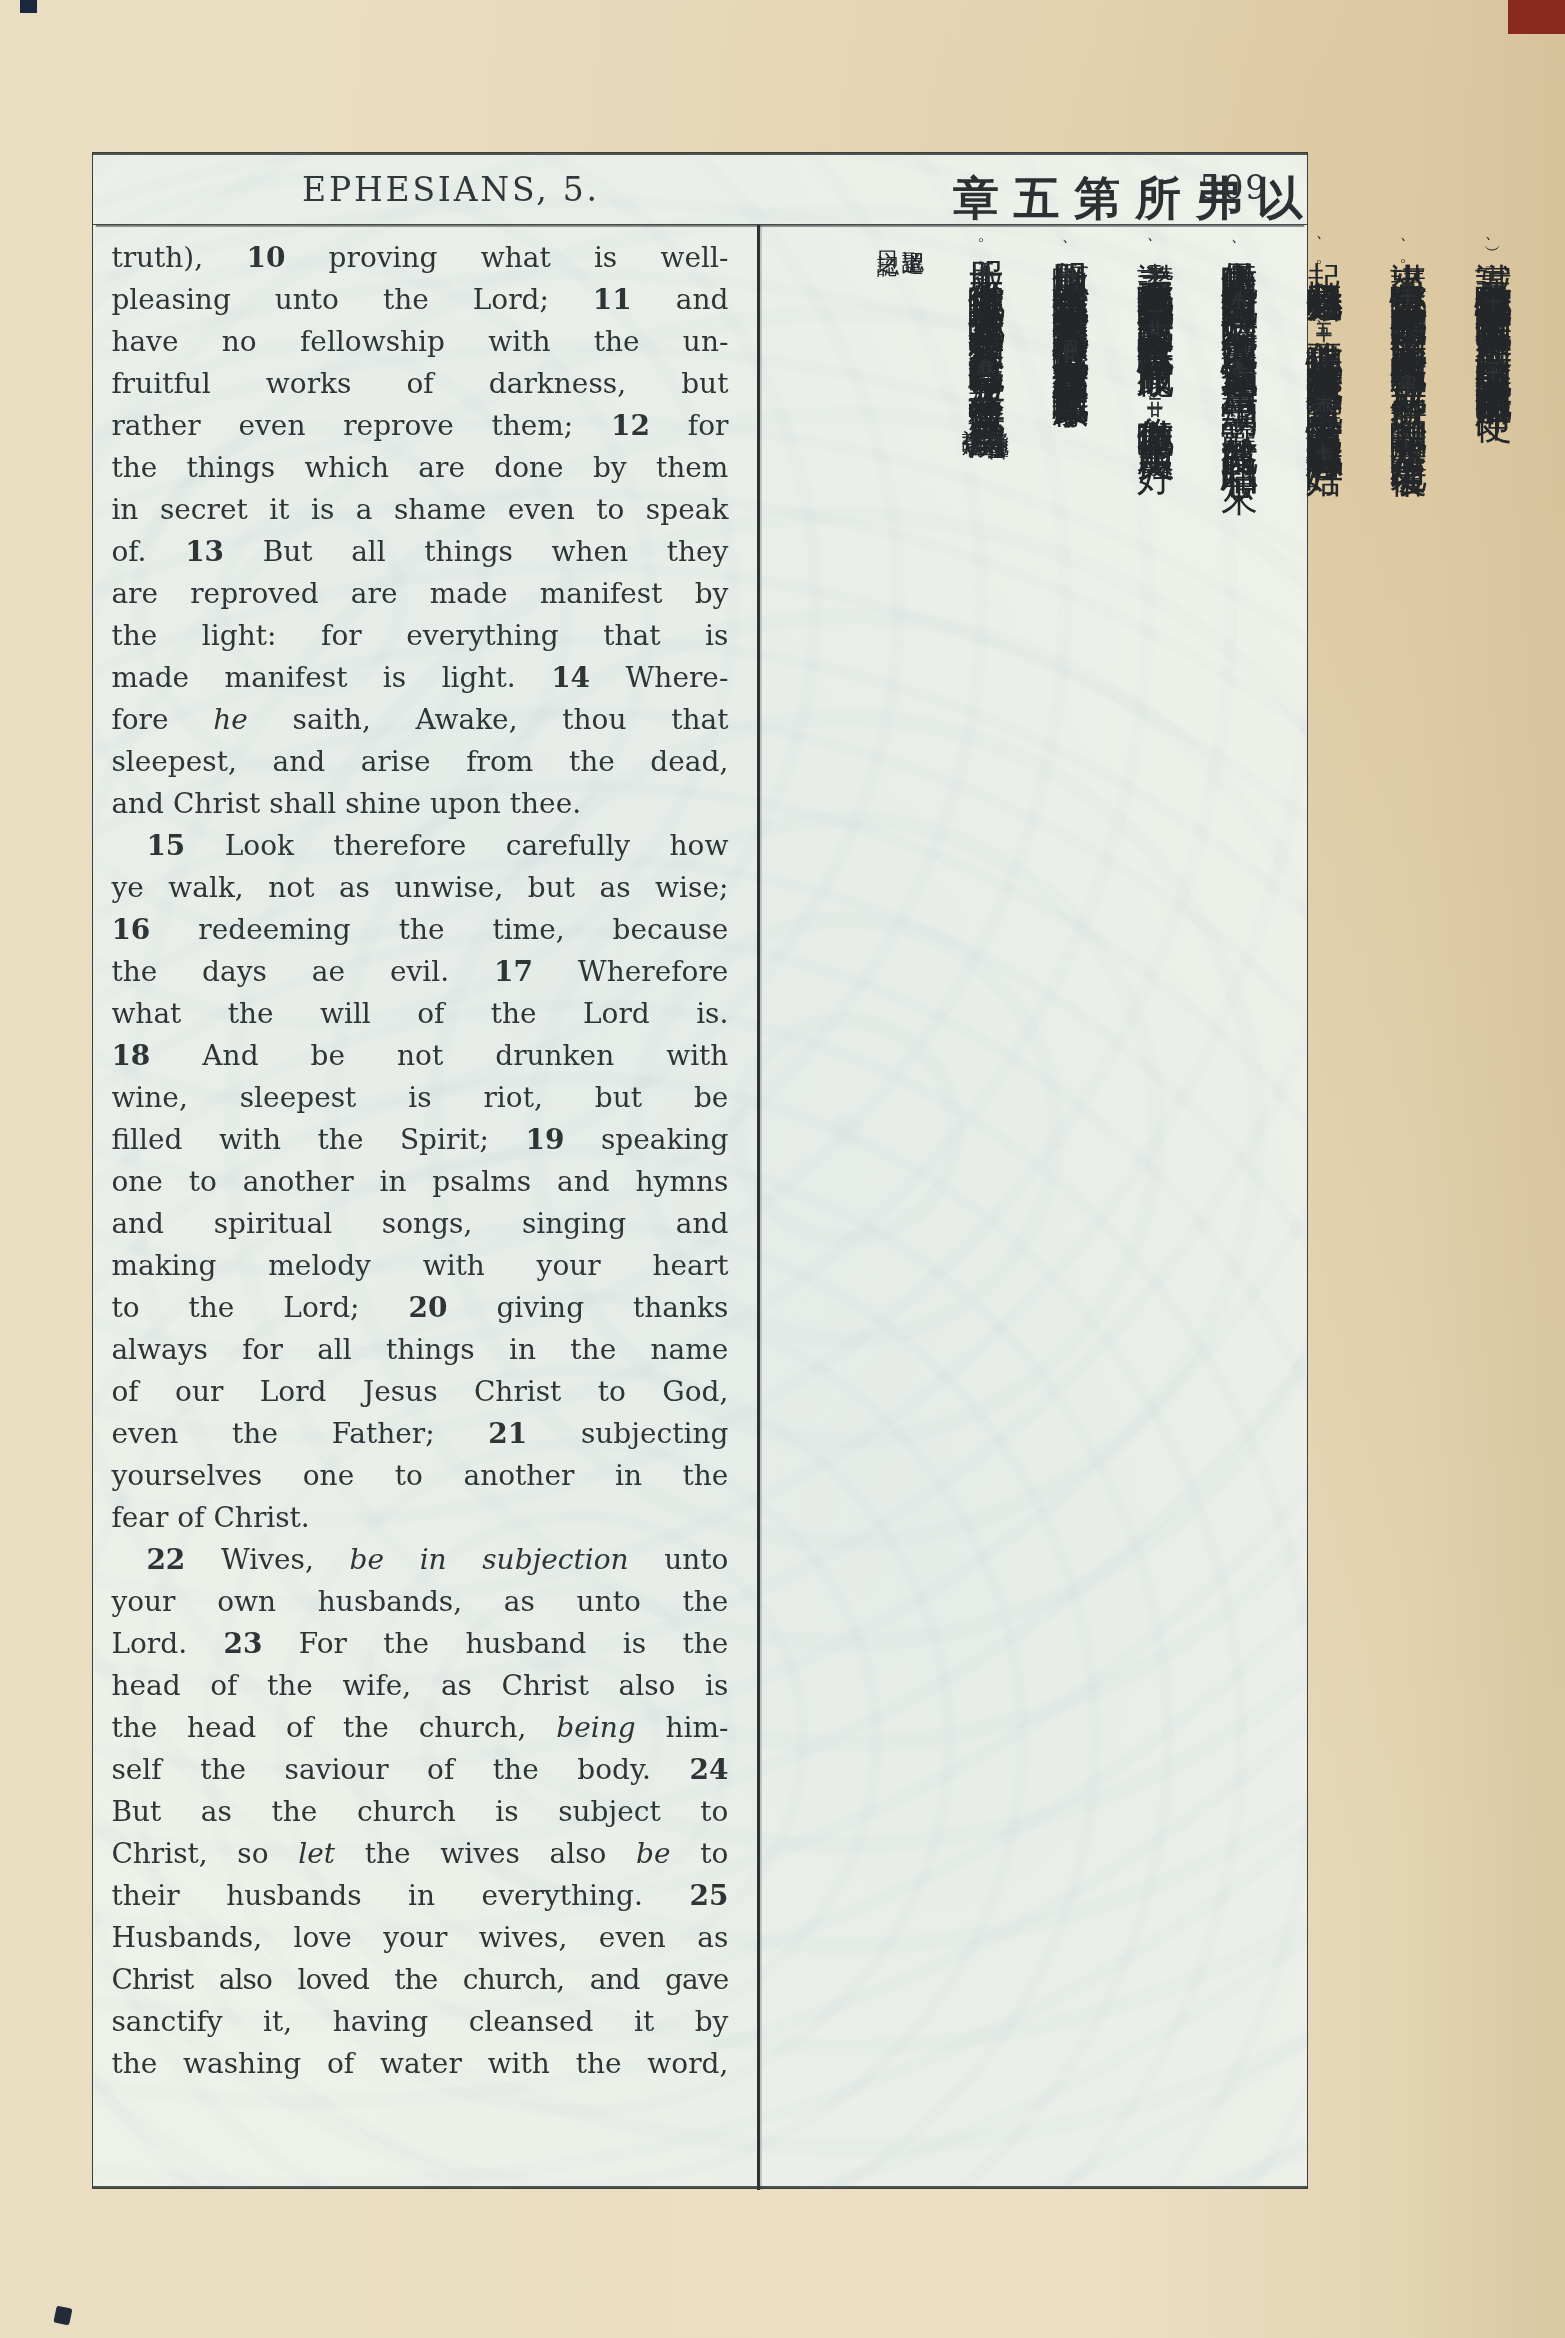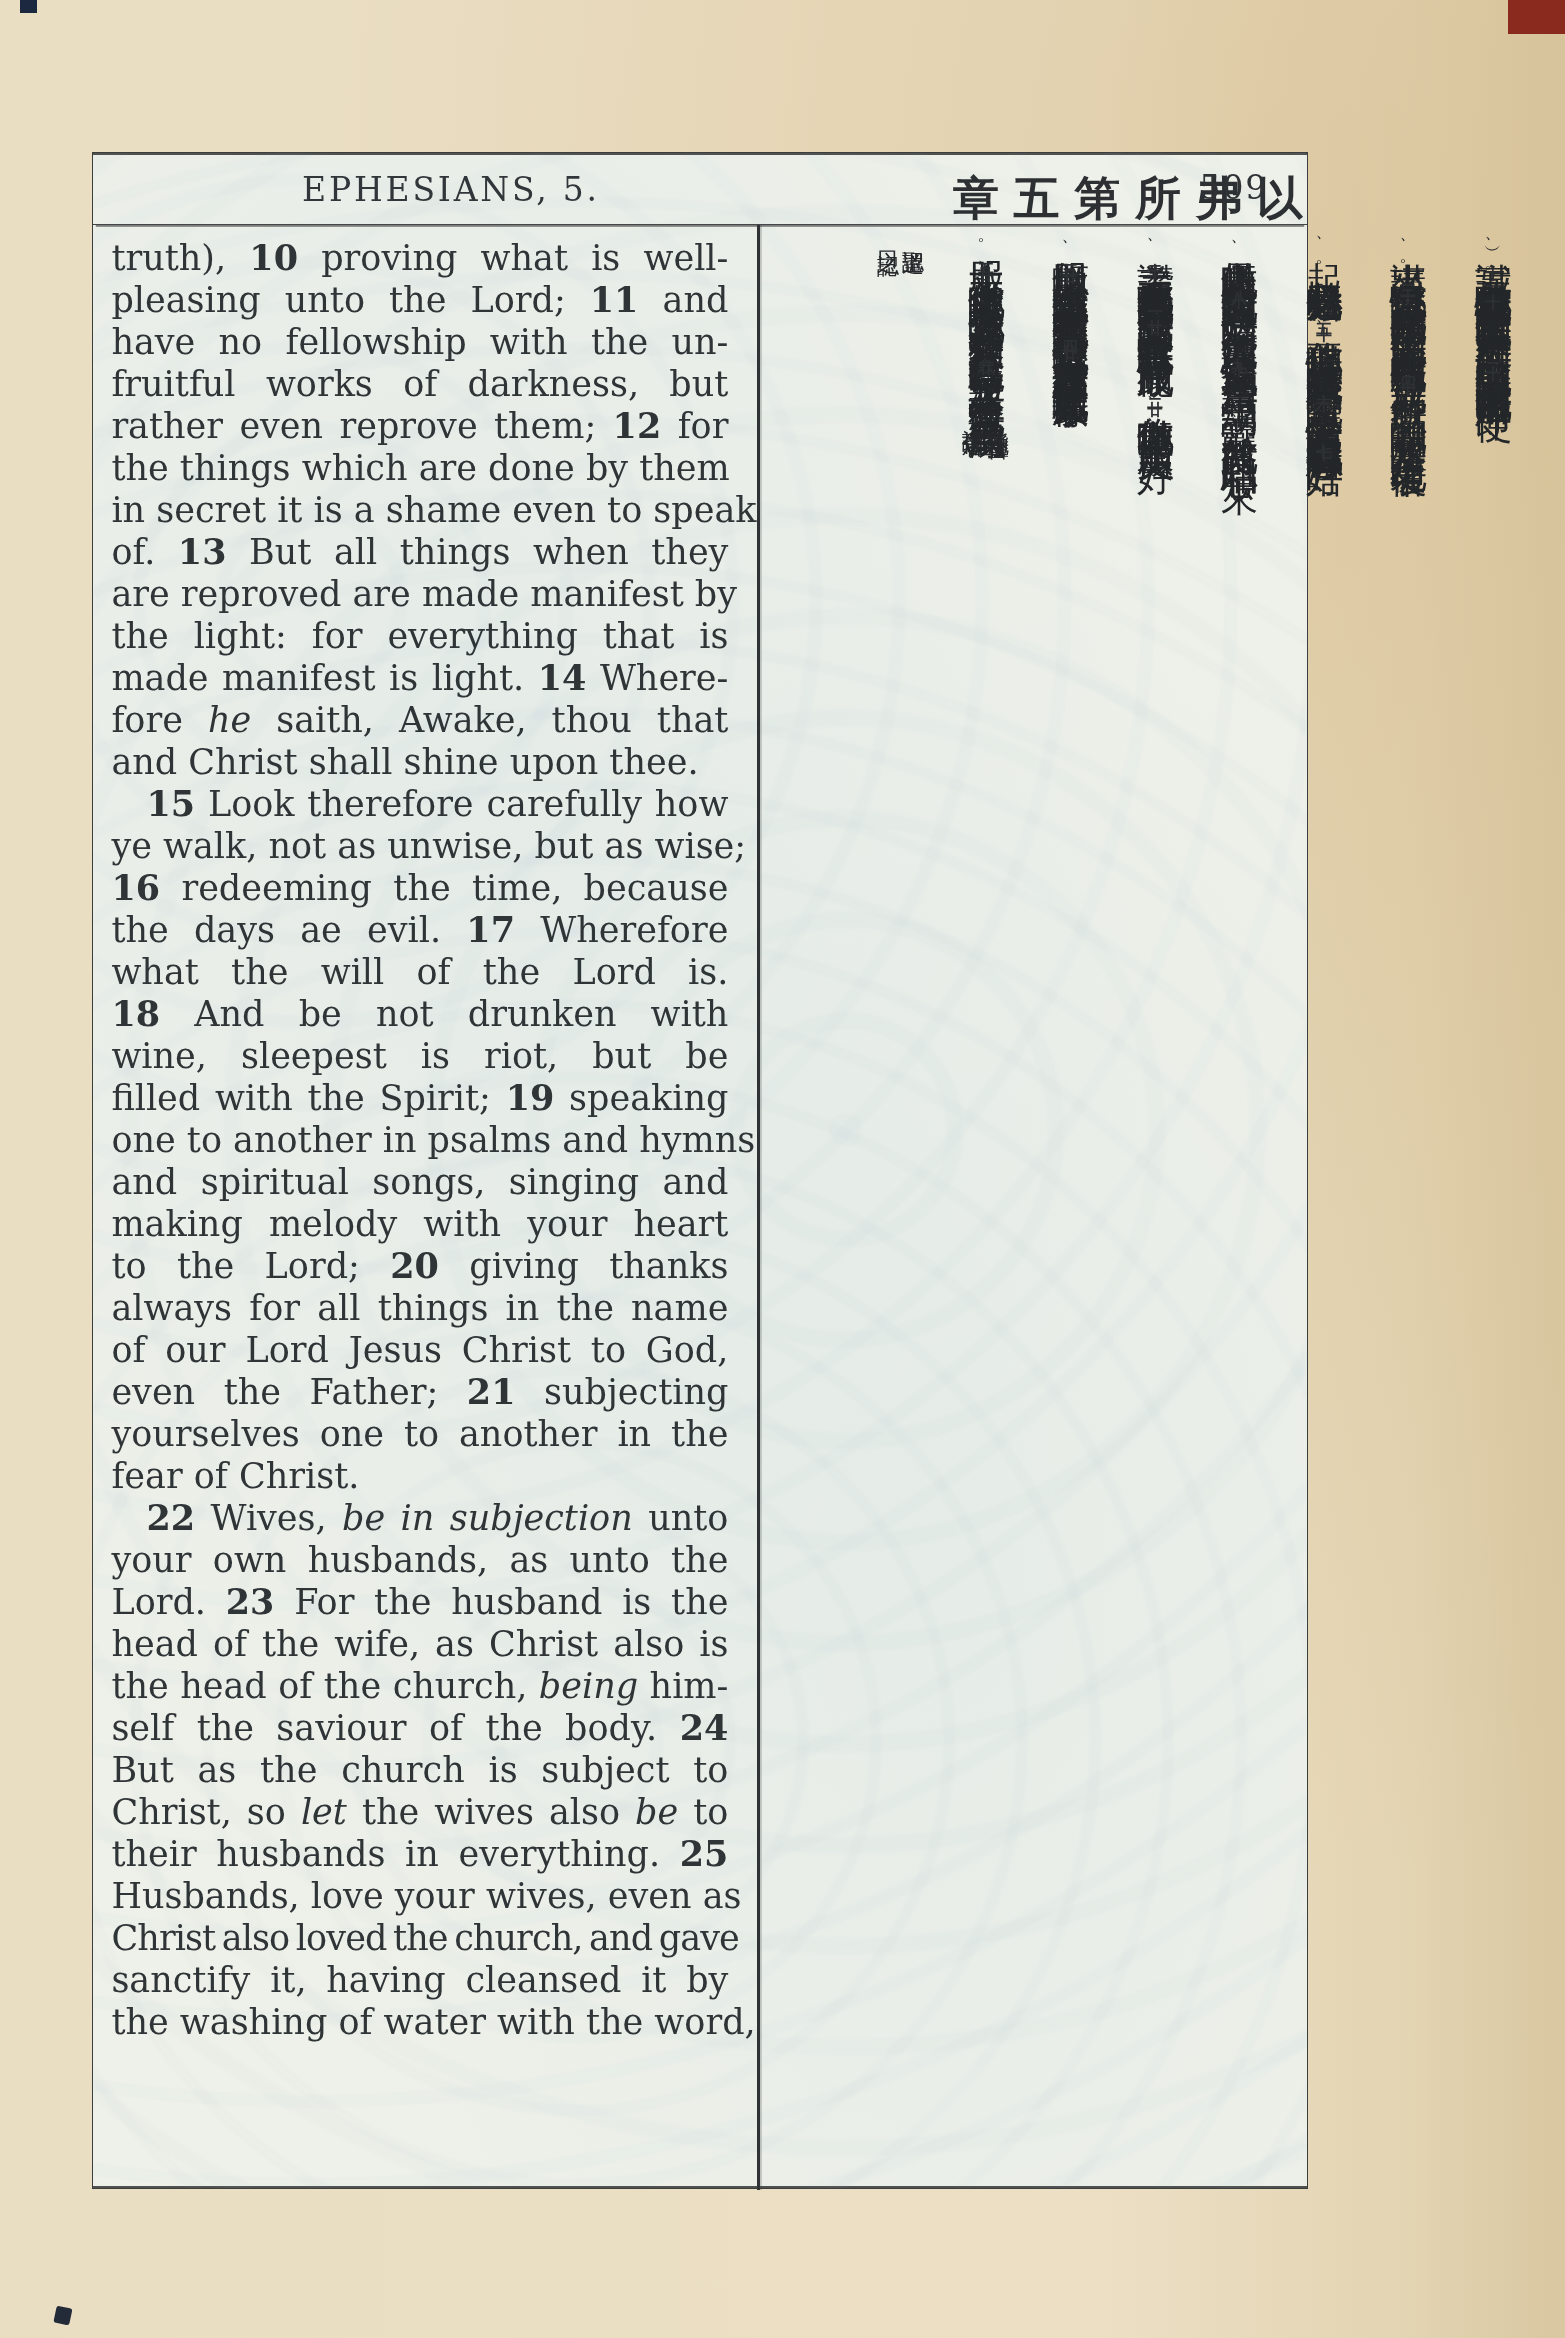--- a/index.html
+++ b/index.html
@@ -57,21 +57,21 @@
   }
   
   .divider{
     position:absolute;left:664px;top:72px;width:2.8px;height:1965px;
     background:linear-gradient(#2f3234,#2f3234);
     box-shadow:1.8px 0 0 rgba(60,62,60,.25);
   }
   
   .en-col{
     position:absolute;left:18.4px;top:84px;width:617px;color:#2f3437;
-    font-size:35px;line-height:42px;
+    font-size:28px;line-height:42px;
   }
   .en-line{white-space:nowrap;text-align:justify;text-align-last:justify;height:42px;}
   .en-line.noJust{text-align-last:left;}
   .en-line.indent{padding-left:35px;}
   .en-line.tight{letter-spacing:-0.9px;word-spacing:-3.7px;}
   .en-line b{font-weight:bold;}
   .en-line i{font-style:italic;}
   
   .zh-area{position:absolute;left:675px;top:73px;width:698px;height:1963px;}
   .zh-col{
@@ -120,20 +120,21 @@
         <div class="en-line">have no fellowship with the un-</div>
         <div class="en-line">fruitful works of darkness, but</div>
         <div class="en-line">rather even reprove them; <b>12</b> for</div>
         <div class="en-line">the things which are done by them</div>
         <div class="en-line">in secret it is a shame even to speak</div>
         <div class="en-line">of. <b>13</b> But all things when they</div>
         <div class="en-line">are reproved are made manifest by</div>
         <div class="en-line">the light: for everything that is</div>
         <div class="en-line">made manifest is light. <b>14</b> Where-</div>
         <div class="en-line">fore <i>he</i> saith, Awake, thou that</div>
+        <div class="en-line">sleepest, and arise from the dead,</div>
         <div class="en-line noJust">and Christ shall shine upon thee.</div>
         <div class="en-line indent"><b>15</b> Look therefore carefully how</div>
         <div class="en-line">ye walk, not as unwise, but as wise;</div>
         <div class="en-line"><b>16</b> redeeming the time, because</div>
         <div class="en-line">the days ae evil. <b>17</b> Wherefore</div>
         <div class="en-line">what the will of the Lord is.</div>
         <div class="en-line"><b>18</b> And be not drunken with</div>
         <div class="en-line">wine, sleepest is riot, but be</div>
         <div class="en-line">filled with the Spirit; <b>19</b> speaking</div>
         <div class="en-line">one to another in psalms and hymns</div>

